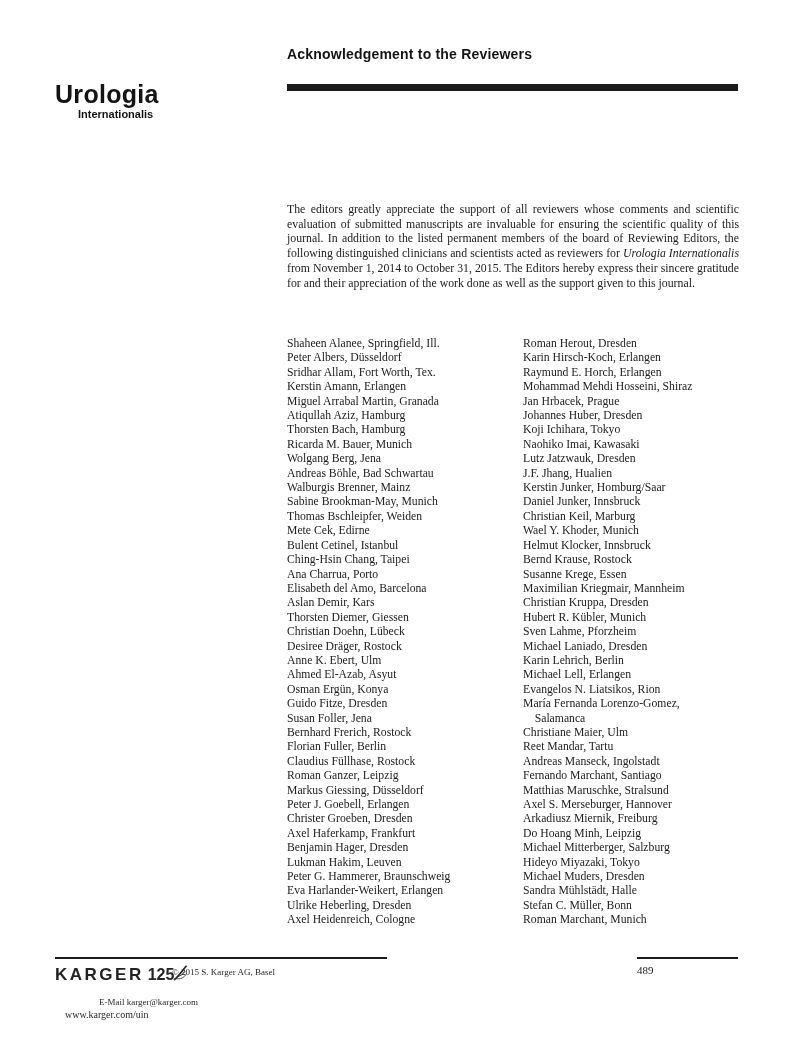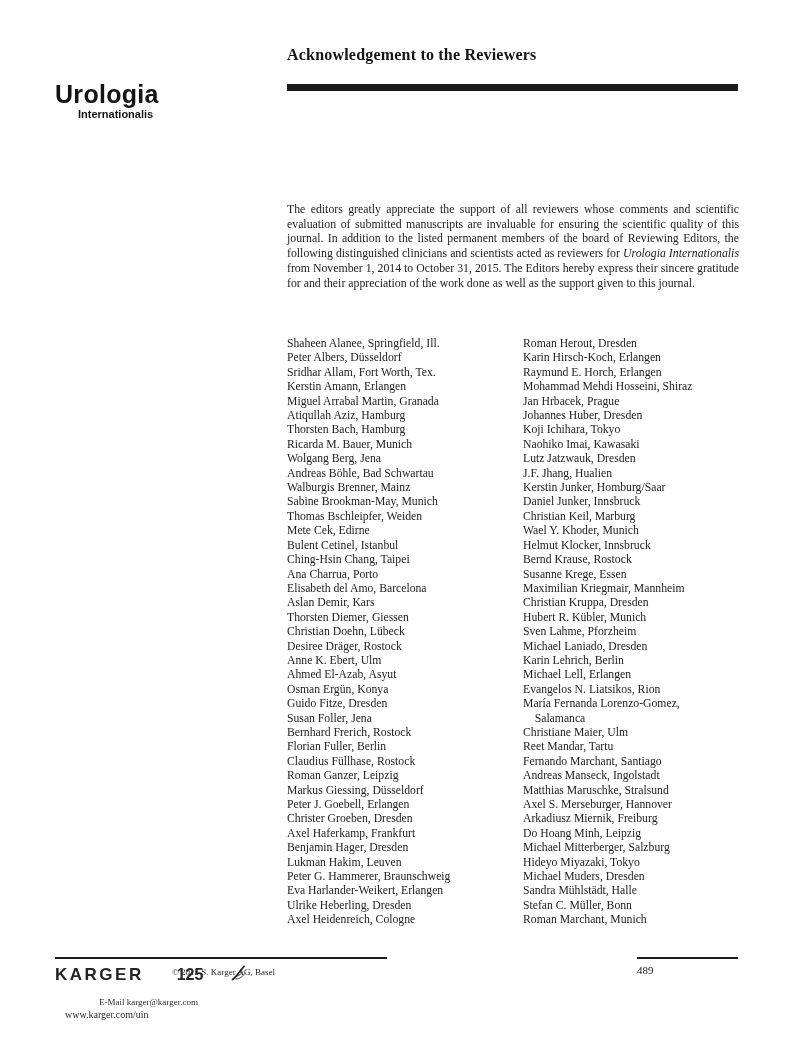--- a/index.html
+++ b/index.html
@@ -16,23 +16,23 @@
     color: #1f1f1f;
     overflow: hidden;
     margin: 0 auto;
   }
 
   
   .article-title {
     position: absolute;
     left: 287px;
     top: 46px;
-    font-family: Liberation Serif, serif;
-    font-weight: bold;
-    font-size: 16px;
+    font-family: Liberation Sans, sans-serif;
+    font-weight: bold;
+    font-size: 14px;
     letter-spacing: 0.2px;
     color: #151515;
   }
   .title-bar {
     position: absolute;
     left: 287px;
     top: 84px;
     width: 451px;
     height: 7px;
     background: #1b1b1b;
@@ -109,21 +109,20 @@
   }
   .karger-logo {
     position: absolute;
     left: 55px;
     top: 963px;
     font-family: "Liberation Sans", sans-serif;
     font-weight: bold;
     color: #242424;
     display: flex;
     align-items: baseline;
-    gap: 29px;
   }
   .karger-word {
     font-size: 17px;
     letter-spacing: 2.5px;
   }
   .karger-anniv {
     font-size: 16px;
     margin-left: 4px;
     letter-spacing: 0;
   }
@@ -246,22 +245,22 @@
         <div class="reviewer-entry">Hubert R. Kübler, Munich</div>
         <div class="reviewer-entry">Sven Lahme, Pforzheim</div>
         <div class="reviewer-entry">Michael Laniado, Dresden</div>
         <div class="reviewer-entry">Karin Lehrich, Berlin</div>
         <div class="reviewer-entry">Michael Lell, Erlangen</div>
         <div class="reviewer-entry">Evangelos N. Liatsikos, Rion</div>
         <div class="reviewer-entry">María Fernanda Lorenzo-Gomez,</div>
         <div class="reviewer-entry">    Salamanca</div>
         <div class="reviewer-entry">Christiane Maier, Ulm</div>
         <div class="reviewer-entry">Reet Mandar, Tartu</div>
+        <div class="reviewer-entry">Andreas Manseck, Ingolstadt</div>
         <div class="reviewer-entry">Fernando Marchant, Santiago</div>
-        <div class="reviewer-entry">Andreas Manseck, Ingolstadt</div>
         <div class="reviewer-entry">Matthias Maruschke, Stralsund</div>
         <div class="reviewer-entry">Axel S. Merseburger, Hannover</div>
         <div class="reviewer-entry">Arkadiusz Miernik, Freiburg</div>
         <div class="reviewer-entry">Do Hoang Minh, Leipzig</div>
         <div class="reviewer-entry">Michael Mitterberger, Salzburg</div>
         <div class="reviewer-entry">Hideyo Miyazaki, Tokyo</div>
         <div class="reviewer-entry">Michael Muders, Dresden</div>
         <div class="reviewer-entry">Sandra Mühlstädt, Halle</div>
         <div class="reviewer-entry">Stefan C. Müller, Bonn</div>
         <div class="reviewer-entry">Roman Marchant, Munich</div>

